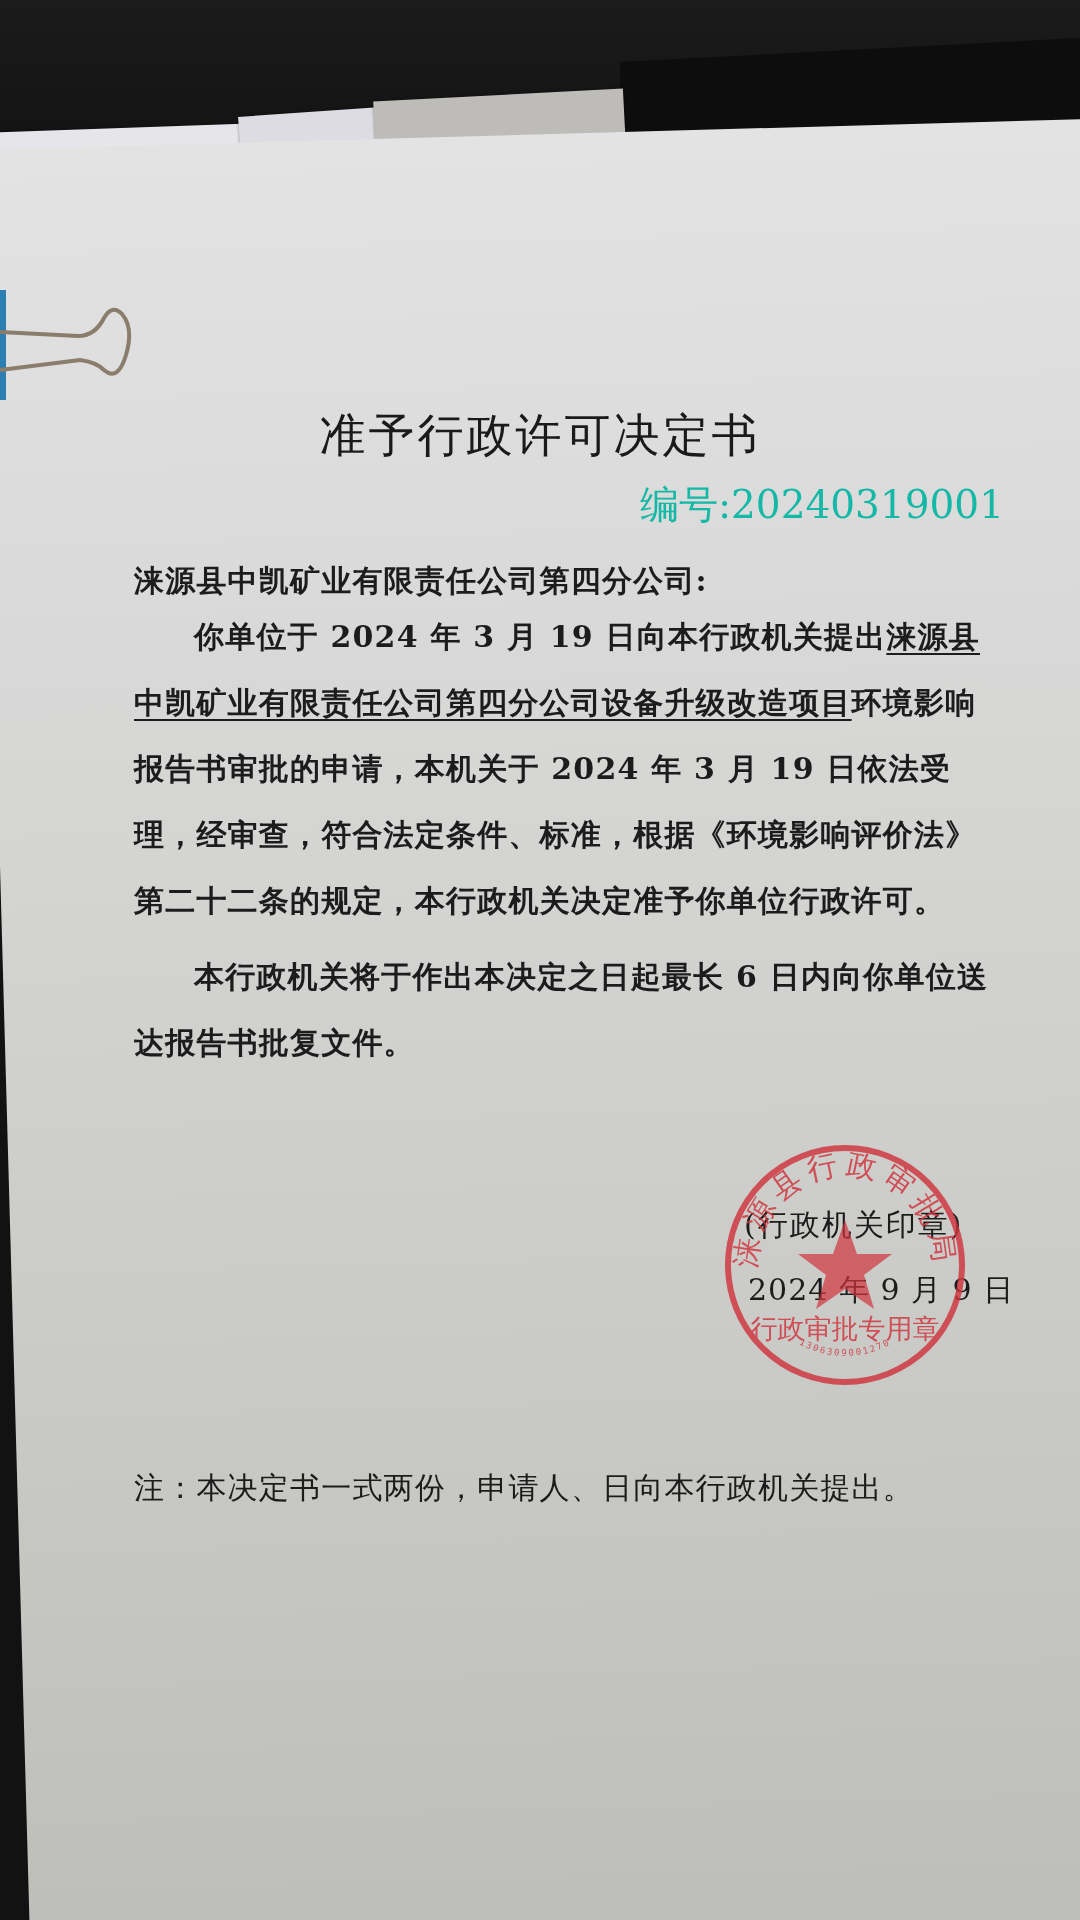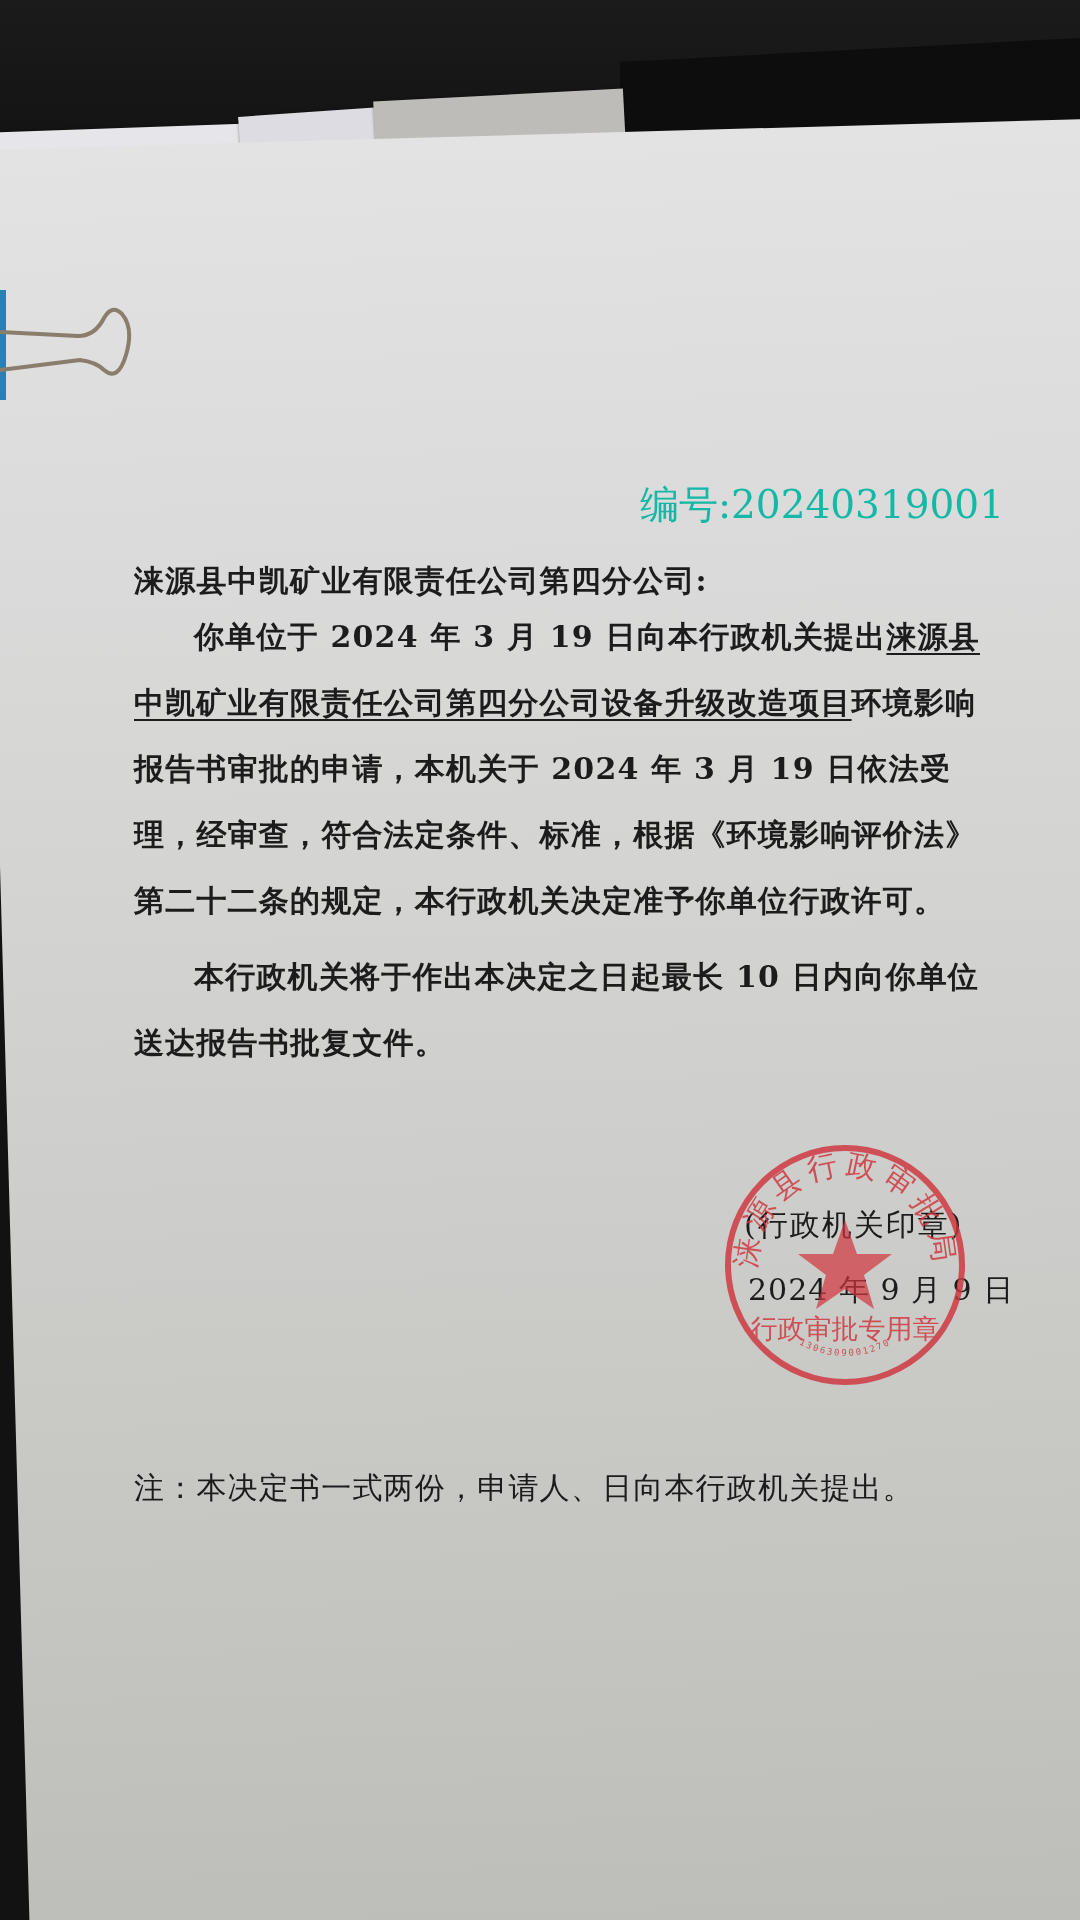--- a/index.html
+++ b/index.html
@@ -83,32 +83,33 @@
 
 <div class="paper"></div>
 
 <div class="paper-inner">
 
   <div class="clip-edge"></div>
   <svg class="clip" viewBox="0 0 140 90">
     <path d="M0 32 L78 36 Q95 36 104 18 Q112 4 122 14 Q134 28 126 55 Q118 82 104 70 Q96 62 80 60 L0 70" fill="none" stroke="#8a7d6c" stroke-width="4" stroke-linejoin="round"></path>
   </svg>
 
+  <div class="title">准予行政许可决定书</div>
 
   <div class="doc-number">
     <span>编号:</span><span>20240319001</span>
   </div>
 
   <div class="body-text addressee">涞源县中凯矿业有限责任公司第四分公司:</div>
 
   <div class="body-text para1">
     <span>你单位于 2024 年 3 月 19 日向本行政机关提出</span><span class="u">涞源县中凯矿业有限责任公司第四分公司设备升级改造项目</span><span>环境影响报告书审批的申请，本机关于 2024 年 3 月 19 日依法受理，经审查，符合法定条件、标准，根据《环境影响评价法》第二十二条的规定，本行政机关决定准予你单位行政许可。</span>
   </div>
 
-  <div class="body-text para2">本行政机关将于作出本决定之日起最长 10 日内向你单位送达报告书批复文件。</div>
+  <div class="body-text para2">本行政机关将于作出本决定之日起最长 6 日内向你单位送达报告书批复文件。</div>
 
   <div class="seal-label">(行政机关印章)</div>
   <div class="seal-date">2024 年 9 月 9 日</div>
 
   <svg class="stamp" viewBox="0 0 246 246">
     <defs>
       <path id="arcTop" d="M 40 150 A 88 88 0 1 1 206 150"></path>
       <path id="arcBottom" d="M 52 182 A 95 95 0 0 0 194 182"></path>
     </defs>
     <circle cx="123" cy="123" r="117" fill="none" stroke="#d0343d" stroke-width="6"></circle>

